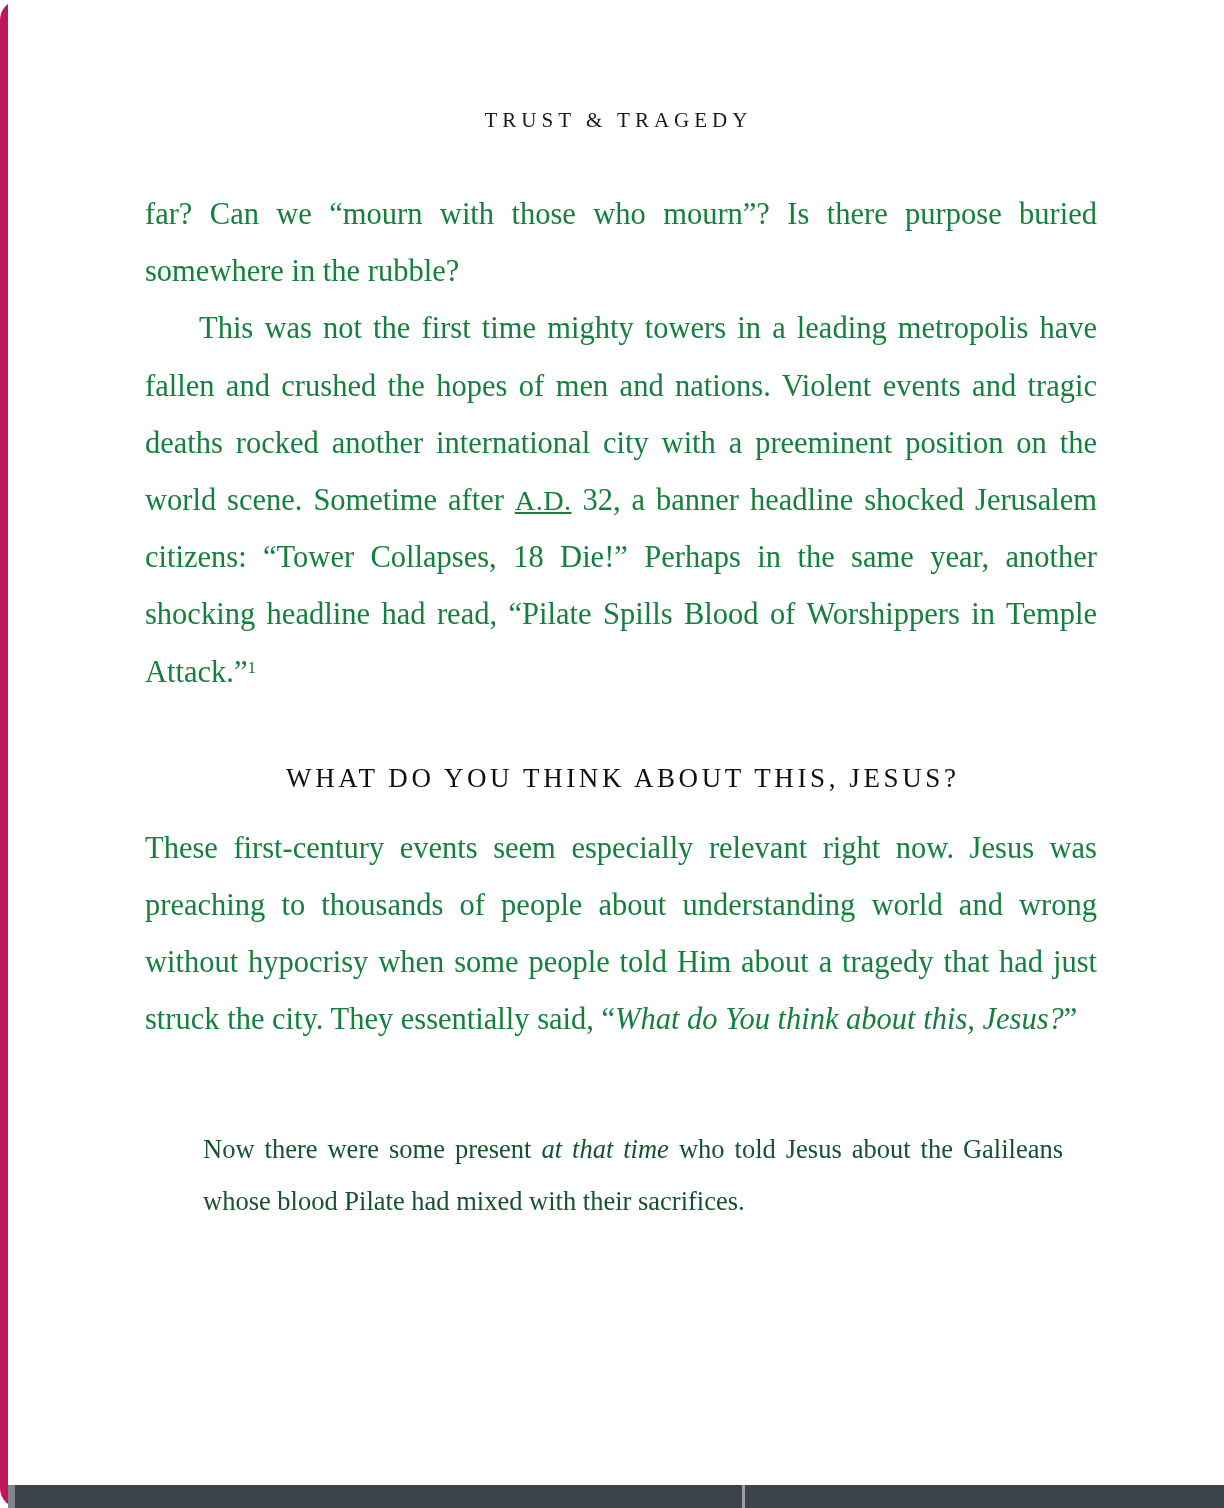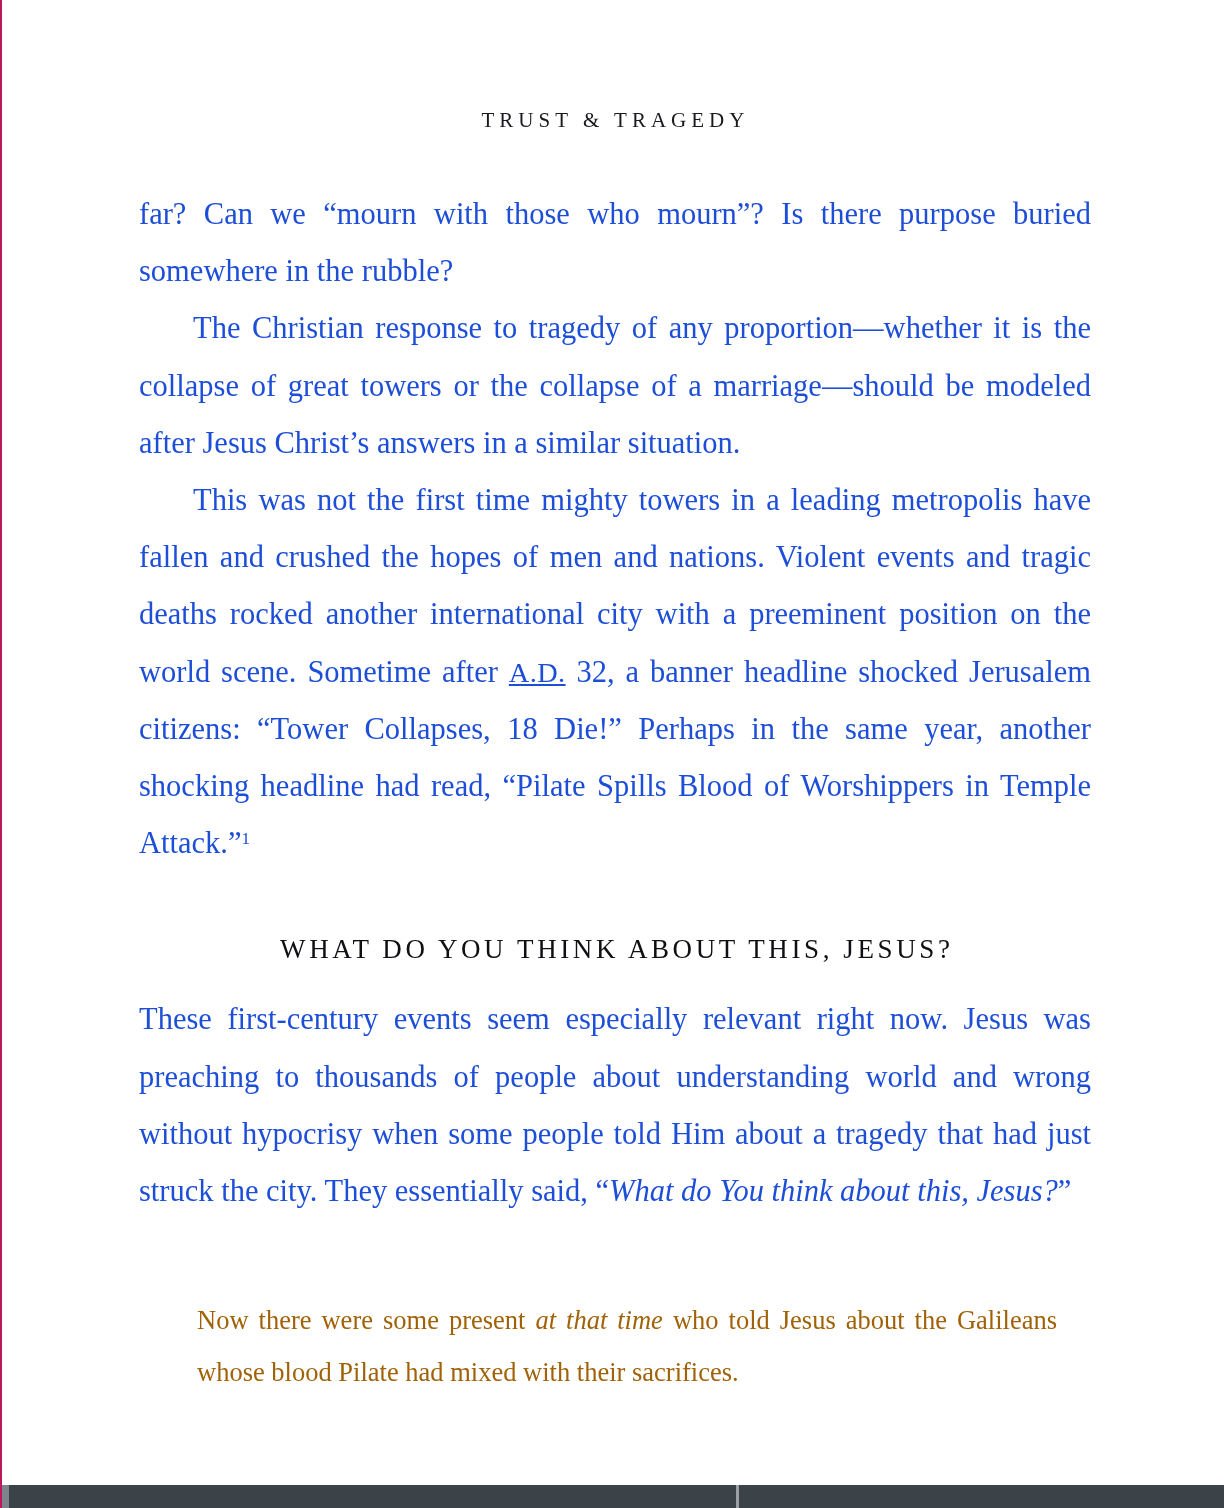--- a/index.html
+++ b/index.html
@@ -17,21 +17,22 @@
     color: #000000;
   }
 
   
   .reader {
     position: relative;
     width: 1224px;
     height: 1508px;
     box-sizing: border-box;
     background: #ffffff;
-    border-left: 2px solid #be185d;
+    border-left: 8px solid #be185d;
+    border-radius: 20px;
   }
 
   
   .reader::before {
     content: "";
     position: absolute;
     left: 0;
     top: 0;
     bottom: 0;
     width: 2px;
@@ -71,21 +72,21 @@
   }
 
   p.body-text {
     margin: 0;
     font-size: 30.5px;
     line-height: 57.2px;
     text-align: justify;
     text-justify: inter-word;
     hyphens: manual;
     -webkit-hyphens: manual;
-    color: #1d4ed8;
+    color: #15803d;
   }
 
   p.body-text.indent {
     text-indent: 54px;
   }
 
   .smallcaps {
     font-variant: small-caps;
     font-size: 0.93em;
     letter-spacing: 0.4px;
@@ -118,21 +119,21 @@
     padding-left: 58px;
     padding-right: 34px;
   }
 
   blockquote.scripture p {
     margin: 0;
     font-size: 26.5px;
     line-height: 52px;
     text-align: justify;
     text-justify: inter-word;
-    color: #a16207;
+    color: #14532d;
   }
 
   em {
     font-style: italic;
   }
 
   
   .bottom-bar {
     position: absolute;
     left: 0;
@@ -166,21 +167,20 @@
 <div class="reader">
 
   <div class="page">
 
     <div class="running-head">TRUST &amp; TRAGEDY</div>
 
     <div class="column">
 
       <p class="body-text">far? Can we “mourn with those who mourn”? Is there purpose buried somewhere in the rubble?</p>
 
-      <p class="body-text indent">The Christian response to tragedy of any proportion—whether it is the collapse of great towers or the collapse of a marriage—should be modeled after Jesus Christ’s answers in a similar situation.</p>
 
       <p class="body-text indent"><span>This was not the first time mighty towers in a leading metrop­olis have fallen and crushed the hopes of men and nations. Violent events and tragic deaths rocked another international city with a preeminent position on the world scene. Sometime after </span><span class="smallcaps">A.D.</span><span> 32, a banner headline shocked Jerusalem citizens: “Tower Collapses, 18 Die!” Perhaps in the same year, another shocking headline had read, “Pilate Spills Blood of Worshippers in Temple Attack.”</span><sup class="footnote-marker">1</sup></p>
 
       <h2 class="section-heading">WHAT DO YOU THINK ABOUT THIS, JESUS?</h2>
 
       <p class="body-text"><span>These first-century events seem especially relevant right now. Jesus was preaching to thousands of people about understand­ing world and wrong without hypocrisy when some people told Him about a tragedy that had just struck the city. They essen­tially said, “</span><em>What do You think about this, Jesus?</em><span>”</span></p>
 
       <blockquote class="scripture">
         <p><span>Now there were some present </span><em>at that time</em><span> who told Jesus about the Galileans whose blood Pilate had mixed with their sacrifices.</span></p>
       </blockquote>

